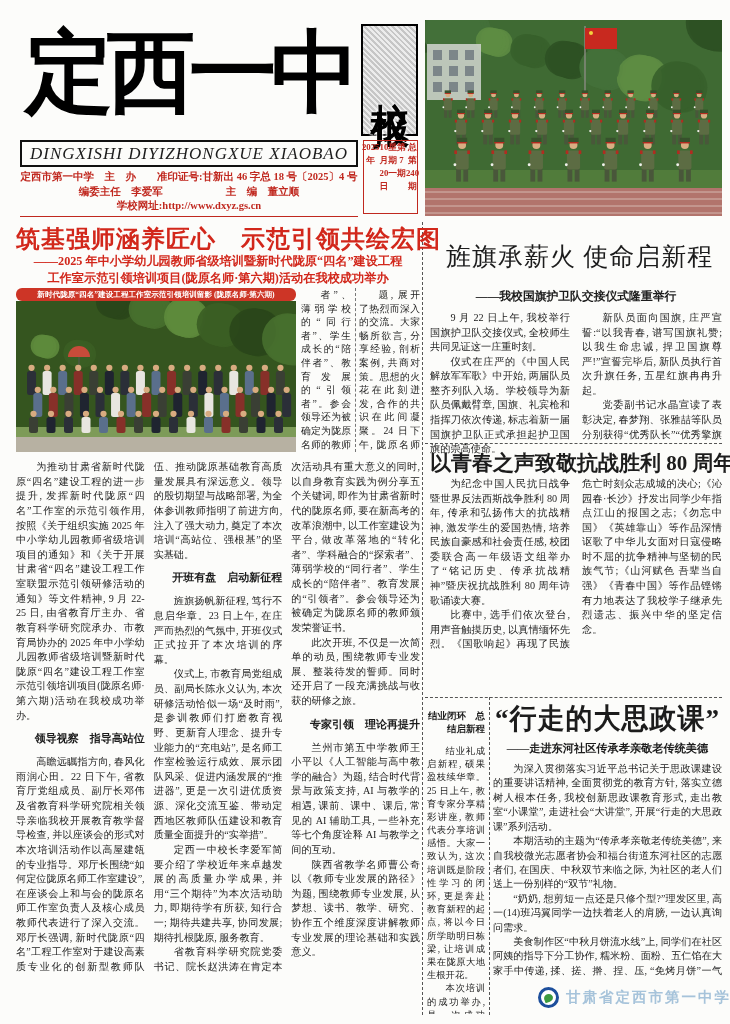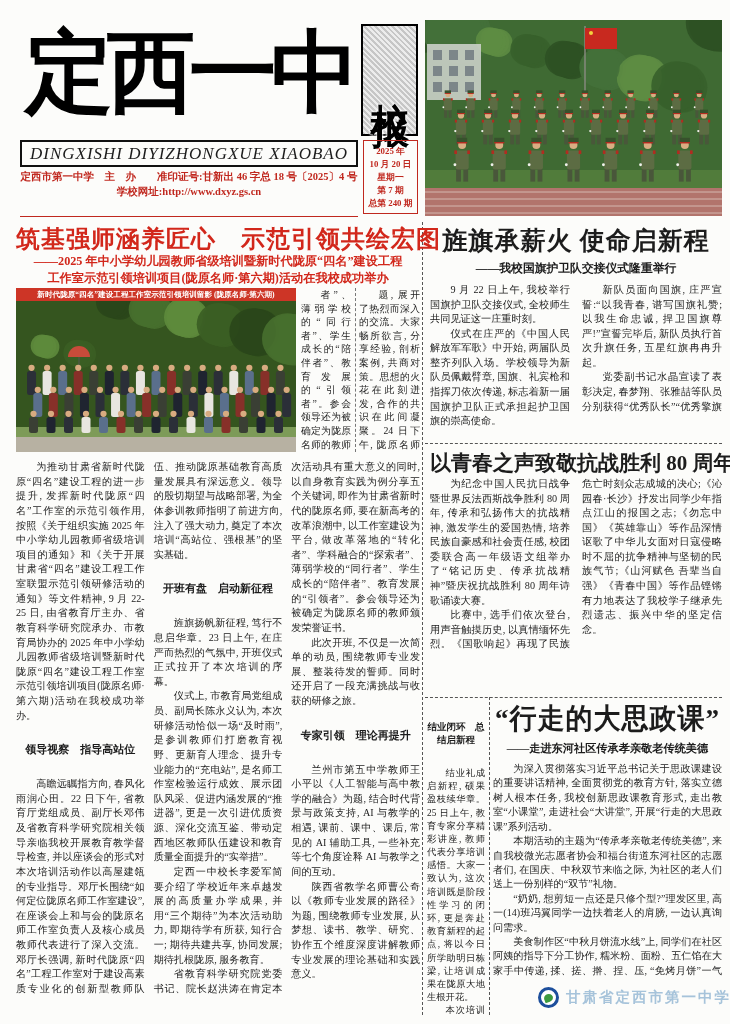--- a/index.html
+++ b/index.html
@@ -13,43 +13,43 @@
         background:repeating-linear-gradient(45deg,#c6c6c6 0 2px,#ececec 2px 4px);
         display:flex;align-items:center;justify-content:center;}
   .xiaobao-box span{writing-mode:vertical-rl;text-orientation:upright;font-size:38px;font-weight:900;
         letter-spacing:8px;color:#000;text-shadow:0 0 3px #fff,0 0 3px #fff;}
   .pinyin-box{left:20px;top:140px;width:338px;height:27px;border:2px solid #111;box-sizing:border-box;
         font-style:italic;font-weight:normal;font-size:17px;line-height:23px;text-align:center;letter-spacing:1px;}
   .mast-info{left:20px;top:170px;width:338px;height:46px;color:#c0281f;font-weight:bold;
         font-size:10.5px;line-height:14.5px;text-align:center;border-bottom:1px solid #c0281f;}
   .date-box{left:363px;top:140px;width:55px;height:74px;border:1px solid #c0281f;box-sizing:border-box;
         color:#c0281f;font-size:8.8px;line-height:13px;font-weight:bold;text-align:center;
-        display:flex;flex-direction:column;justify-content:center;}
+        display:flex;flex-direction:row;justify-content:center;}
   .guard-photo{left:425px;top:20px;width:297px;height:196px;background:#3f6a33;overflow:hidden;}
   
   .vdash{border-left:1px dashed #555;width:0;}
   .hdash{border-top:1px dashed #555;height:0;}
   
   .lead-headline{left:16px;top:223px;width:404px;text-align:center;color:#d2271b;
         font-size:24px;font-weight:900;letter-spacing:1px;white-space:nowrap;}
   .lead-sub{width:404px;text-align:center;color:#d2271b;font-size:12.2px;font-weight:bold;white-space:nowrap;}
   .lead-photo{left:16px;top:288px;width:280px;height:164px;overflow:hidden;}
   .lead-photo .cap{background:#cd3526;color:#fff;font-size:7.6px;line-height:13px;height:13px;
-        text-align:center;white-space:nowrap;overflow:hidden;font-weight:bold;}
+        text-align:center;white-space:nowrap;overflow:hidden;font-weight:bold;border-radius:6px;}
   .side-col{top:288px;height:164px;font-size:9.8px;line-height:13.6px;text-align:justify;overflow:hidden;}
   .lead-body{left:16px;top:460px;width:404px;height:556px;overflow:hidden;
         column-count:3;column-gap:9px;font-size:10.1px;line-height:1.45;text-align:justify;}
   .lead-body p,.art-body p,.tail-col p,.side-col p{margin:0;text-indent:2em;}
-  .sec-head{text-align:center;font-weight:bold;font-size:11px;margin:19px 0;text-indent:0 !important;
+  .sec-head{text-align:right;font-weight:bold;font-size:11px;margin:8px 0;text-indent:0 !important;
         break-inside:avoid;}
   .tail-col{left:427px;top:702px;width:58px;height:312px;font-size:9.3px;line-height:1.42;
         text-align:justify;overflow:hidden;}
   
   .flag-art{left:430px;top:224px;width:292px;}
-  .flag-art h2{margin:0;text-align:center;font-size:25px;font-weight:700;letter-spacing:1px;white-space:nowrap;}
+  .flag-art h2{margin:16px;text-align:center;font-size:25px;font-weight:400;letter-spacing:1px;white-space:nowrap;}
   .art-sub{text-align:center;font-size:11.8px;font-weight:bold;margin:4px 0 6px 0;white-space:nowrap;}
   .art-body{column-count:2;column-gap:12px;font-size:10.2px;line-height:1.43;text-align:justify;overflow:hidden;}
   .flag-art .art-body{height:152px;}
   .poem-art{left:430px;top:449px;width:292px;}
   .poem-art h2{margin:0;text-align:center;font-size:21px;font-weight:900;white-space:nowrap;}
   .poem-art .art-body{height:186px;}
   .walk-art{left:493px;top:701px;width:229px;}
   .walk-art h2{margin:0;text-align:center;font-size:27px;font-weight:900;letter-spacing:1px;white-space:nowrap;
         transform:scaleY(1.05);}
   .walk-art .art-body{column-count:1;height:238px;font-size:10.1px;}
@@ -66,20 +66,21 @@
 
 <div id="page">
 
   <div class="abs mast-title">定西一中</div>
   <div class="abs xiaobao-box">
     <span>校报</span>
   </div>
   <div class="abs pinyin-box">DINGXISHI  DIYIZHONGXUE  XIAOBAO</div>
   <div class="abs mast-info">
     <div>定西市第一中学　主　办　　准印证号:甘新出 46 字总 18 号〔2025〕4 号</div>
+    <div>编委主任　李爱军　　　　　　主　编　董立顺</div>
     <div>学校网址:http://www.dxyz.gs.cn</div>
   </div>
   <div class="abs date-box">
     <div>2025 年</div>
     <div>10 月 20 日</div>
     <div>星期一</div>
     <div>第 7 期</div>
     <div>总第 240 期</div>
   </div>
   <div class="abs guard-photo">

